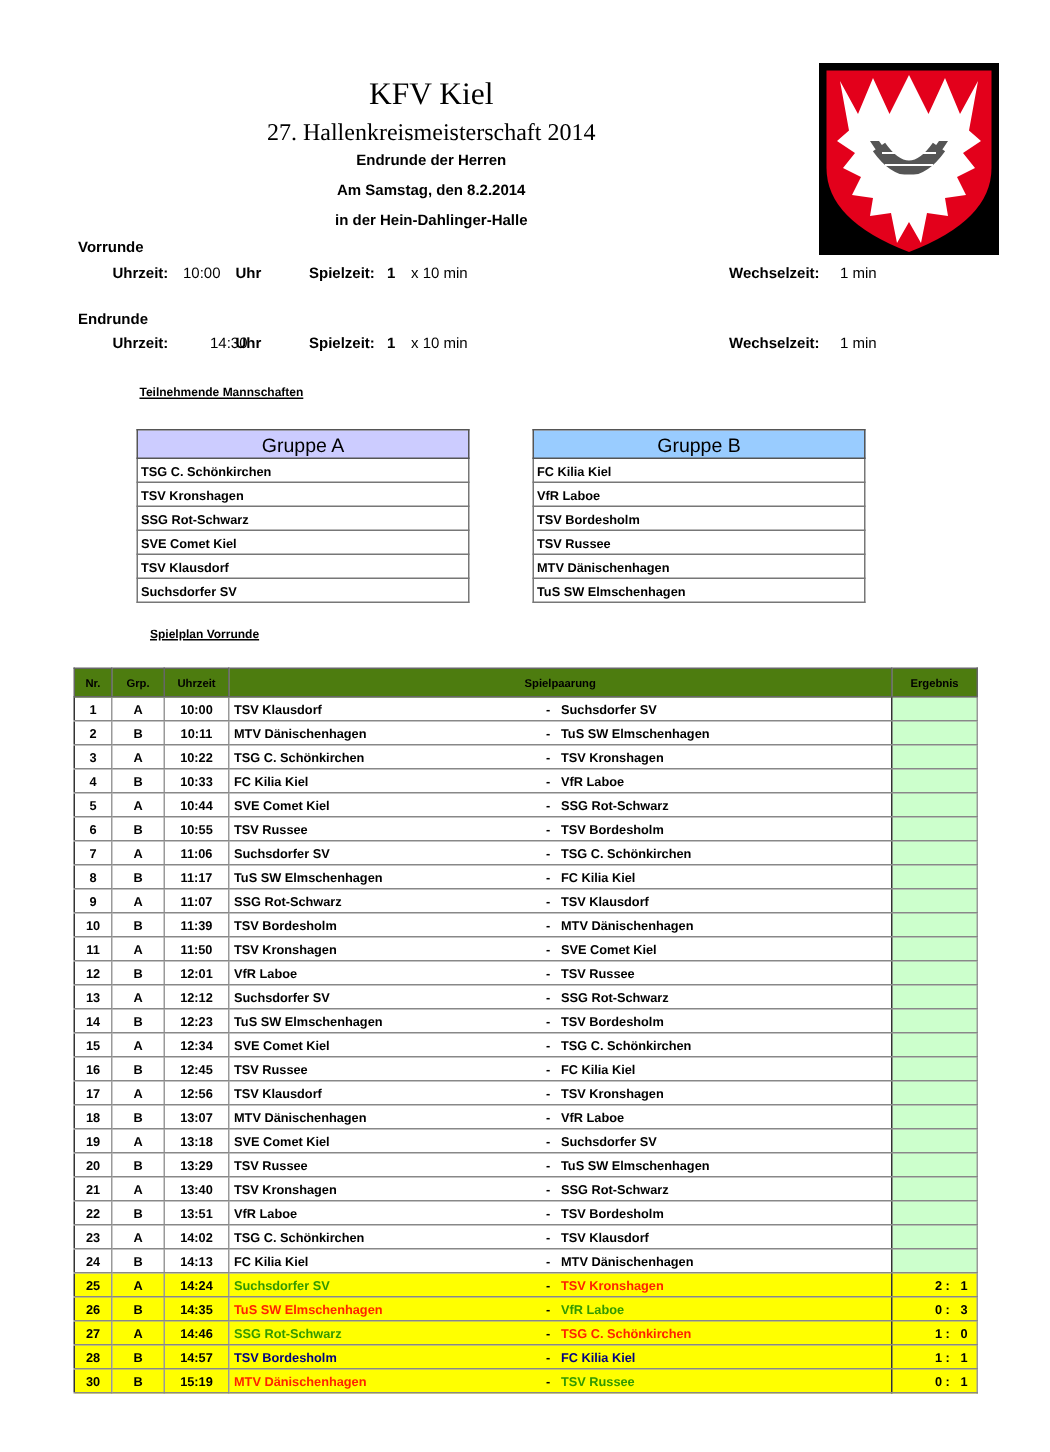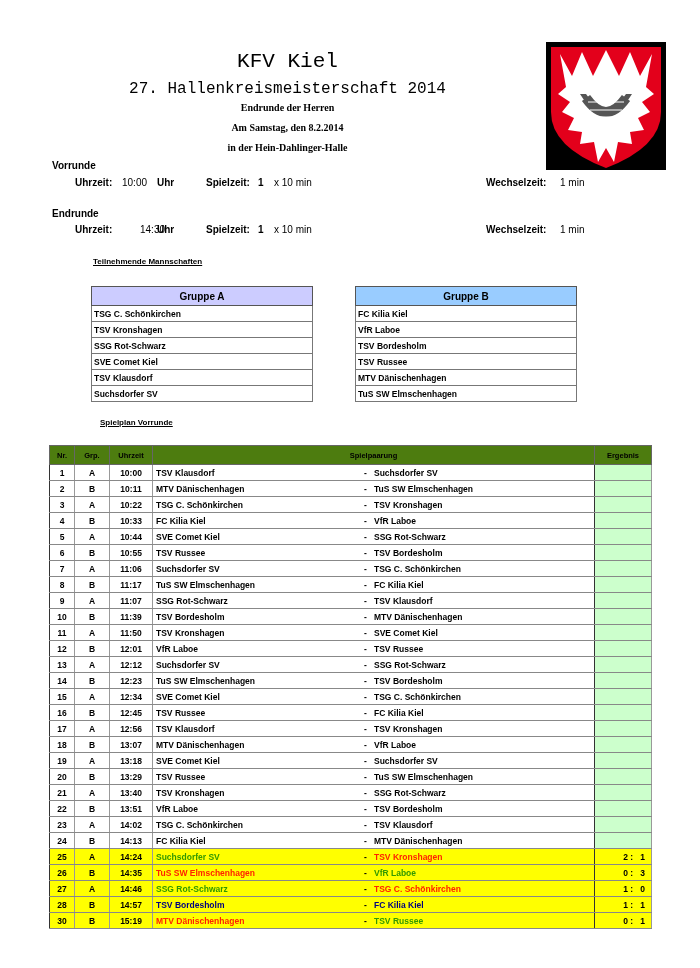--- a/index.html
+++ b/index.html
@@ -1,29 +1,29 @@
 <!DOCTYPE html>
 <html><head>
 <meta charset="utf-8">
 <style>
   html, body { margin:0; padding:0; background:#fff; }
   body { width:700px; height:968px; position:relative; overflow:hidden; font-family:"Liberation Sans", sans-serif; color:#000; }
   .abs { position:absolute; }
-  .title { left:0; width:575px; text-align:center; font-family:Liberation Mono, monospace; }
+  .title { left:0; width:575px; text-align:center; font-family:Liberation Serif, serif; }
   #t1 { top:50px; font-size:21px; }
   #t2 { top:80px; font-size:16px; }
-  .sub { left:0; width:575px; text-align:center; font-size:10px; font-weight:bold;font-family:Liberation Serif, serif; }
+  .sub { left:0; width:575px; text-align:center; font-size:10px; font-weight:bold; }
   #s1 { top:102px; } #s2 { top:122px; } #s3 { top:142px; }
   .lbl { font-size:10px; font-weight:bold; }
   .crest { left:546px; top:42px; width:120px; height:128px; background:#000; }
   .sec-u { font-size:8px; font-weight:bold; text-decoration:underline; }
   table { border-collapse:collapse; }
   .grp { position:absolute; width:222px; font-size:8.5px; font-weight:bold; }
   .grp td { border:1px solid #777; height:15px; padding:0 2px; }
-  .grp th { border:1px solid #555; height:16px; font-size:10px; font-weight:bold; }
+  .grp th { border:1px solid #555; height:16px; font-size:13px; font-weight:normal; }
   .grp tr:first-child th { border-top:1.5px solid #555; }
   #grpA { left:91px; top:286px; } #grpA th { background:#ccccff; }
   #grpB { left:355px; top:286px; } #grpB th { background:#99ccff; }
   #sched { position:absolute; left:49px; top:445px; width:603px; font-size:8.5px; font-weight:bold; border:1.5px solid #333; }
   #sched th { background:#4d7c0f; font-size:7.5px; height:16px; border:1px solid #666; font-weight:bold; }
   #sched td { height:15px; border-bottom:1px solid #888; border-right:1px solid #999; padding:0; }
   #sched td.nr, #sched td.grp-c, #sched td.time { text-align:center; }
   #sched td.home { padding-left:3px; border-right:none; }
   #sched td.away { border-right:1px solid #333; }
   #sched td.res { background:#ccffcc; text-align:right; padding-right:6px; width:50px; }

